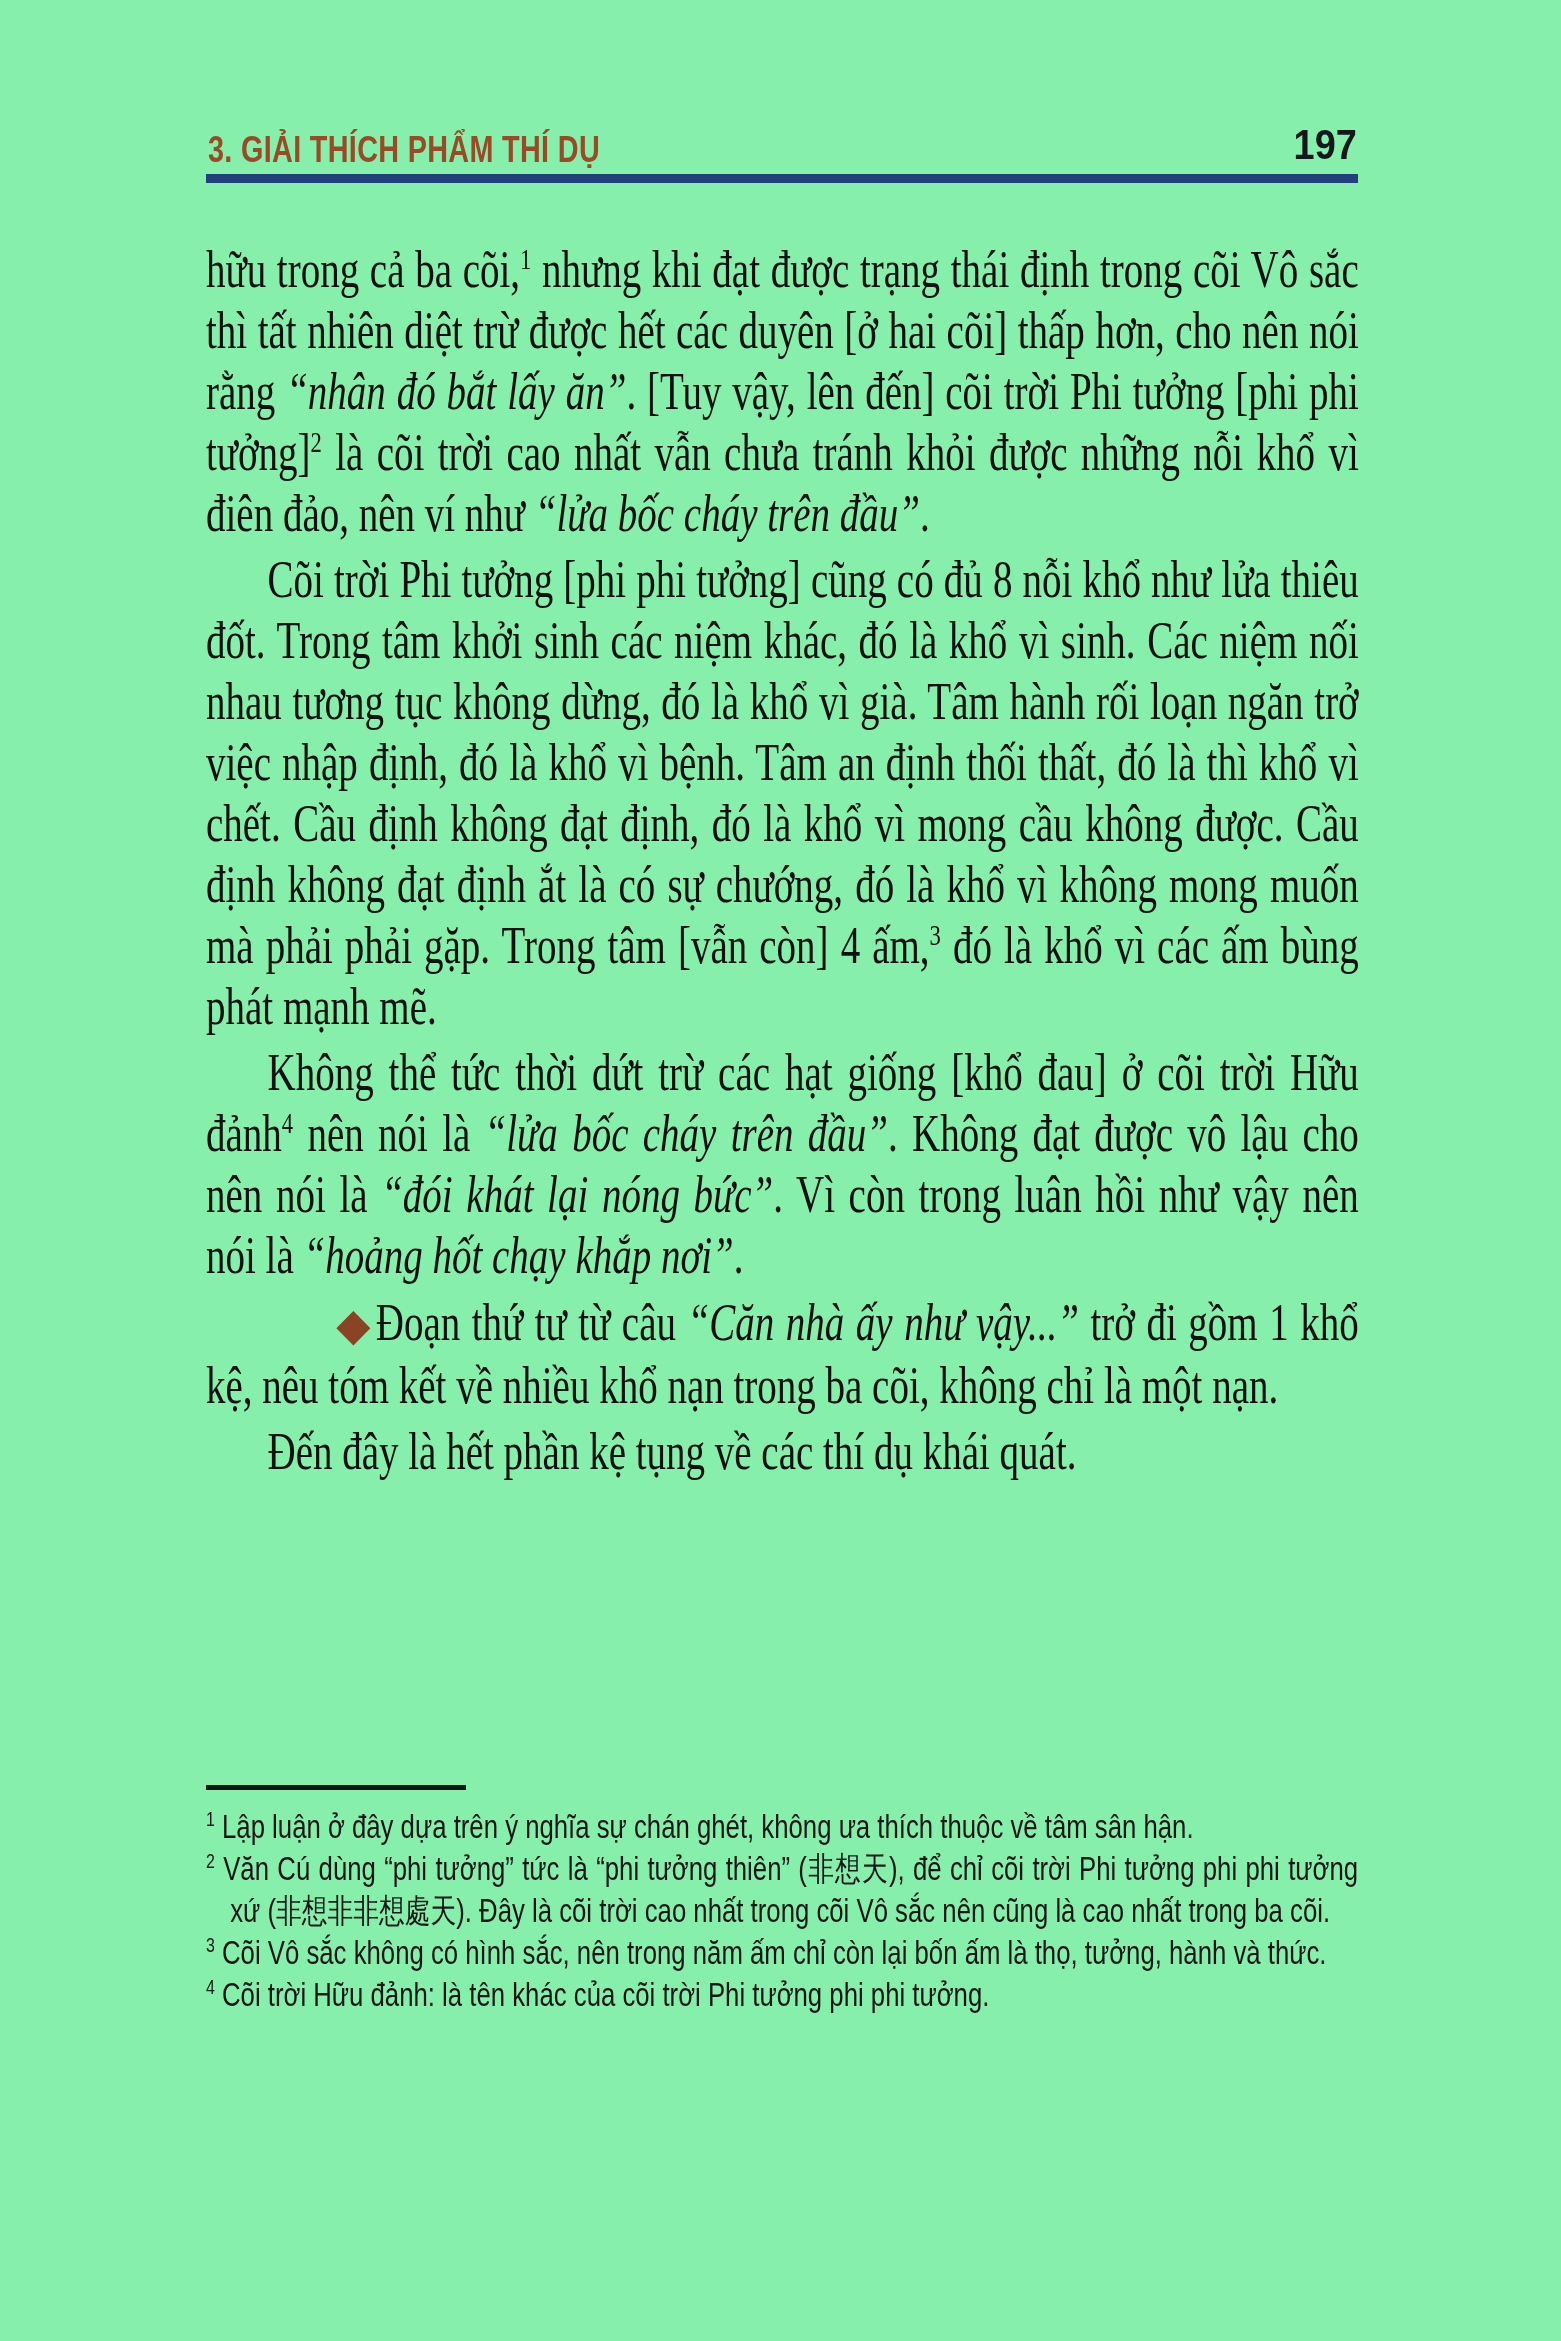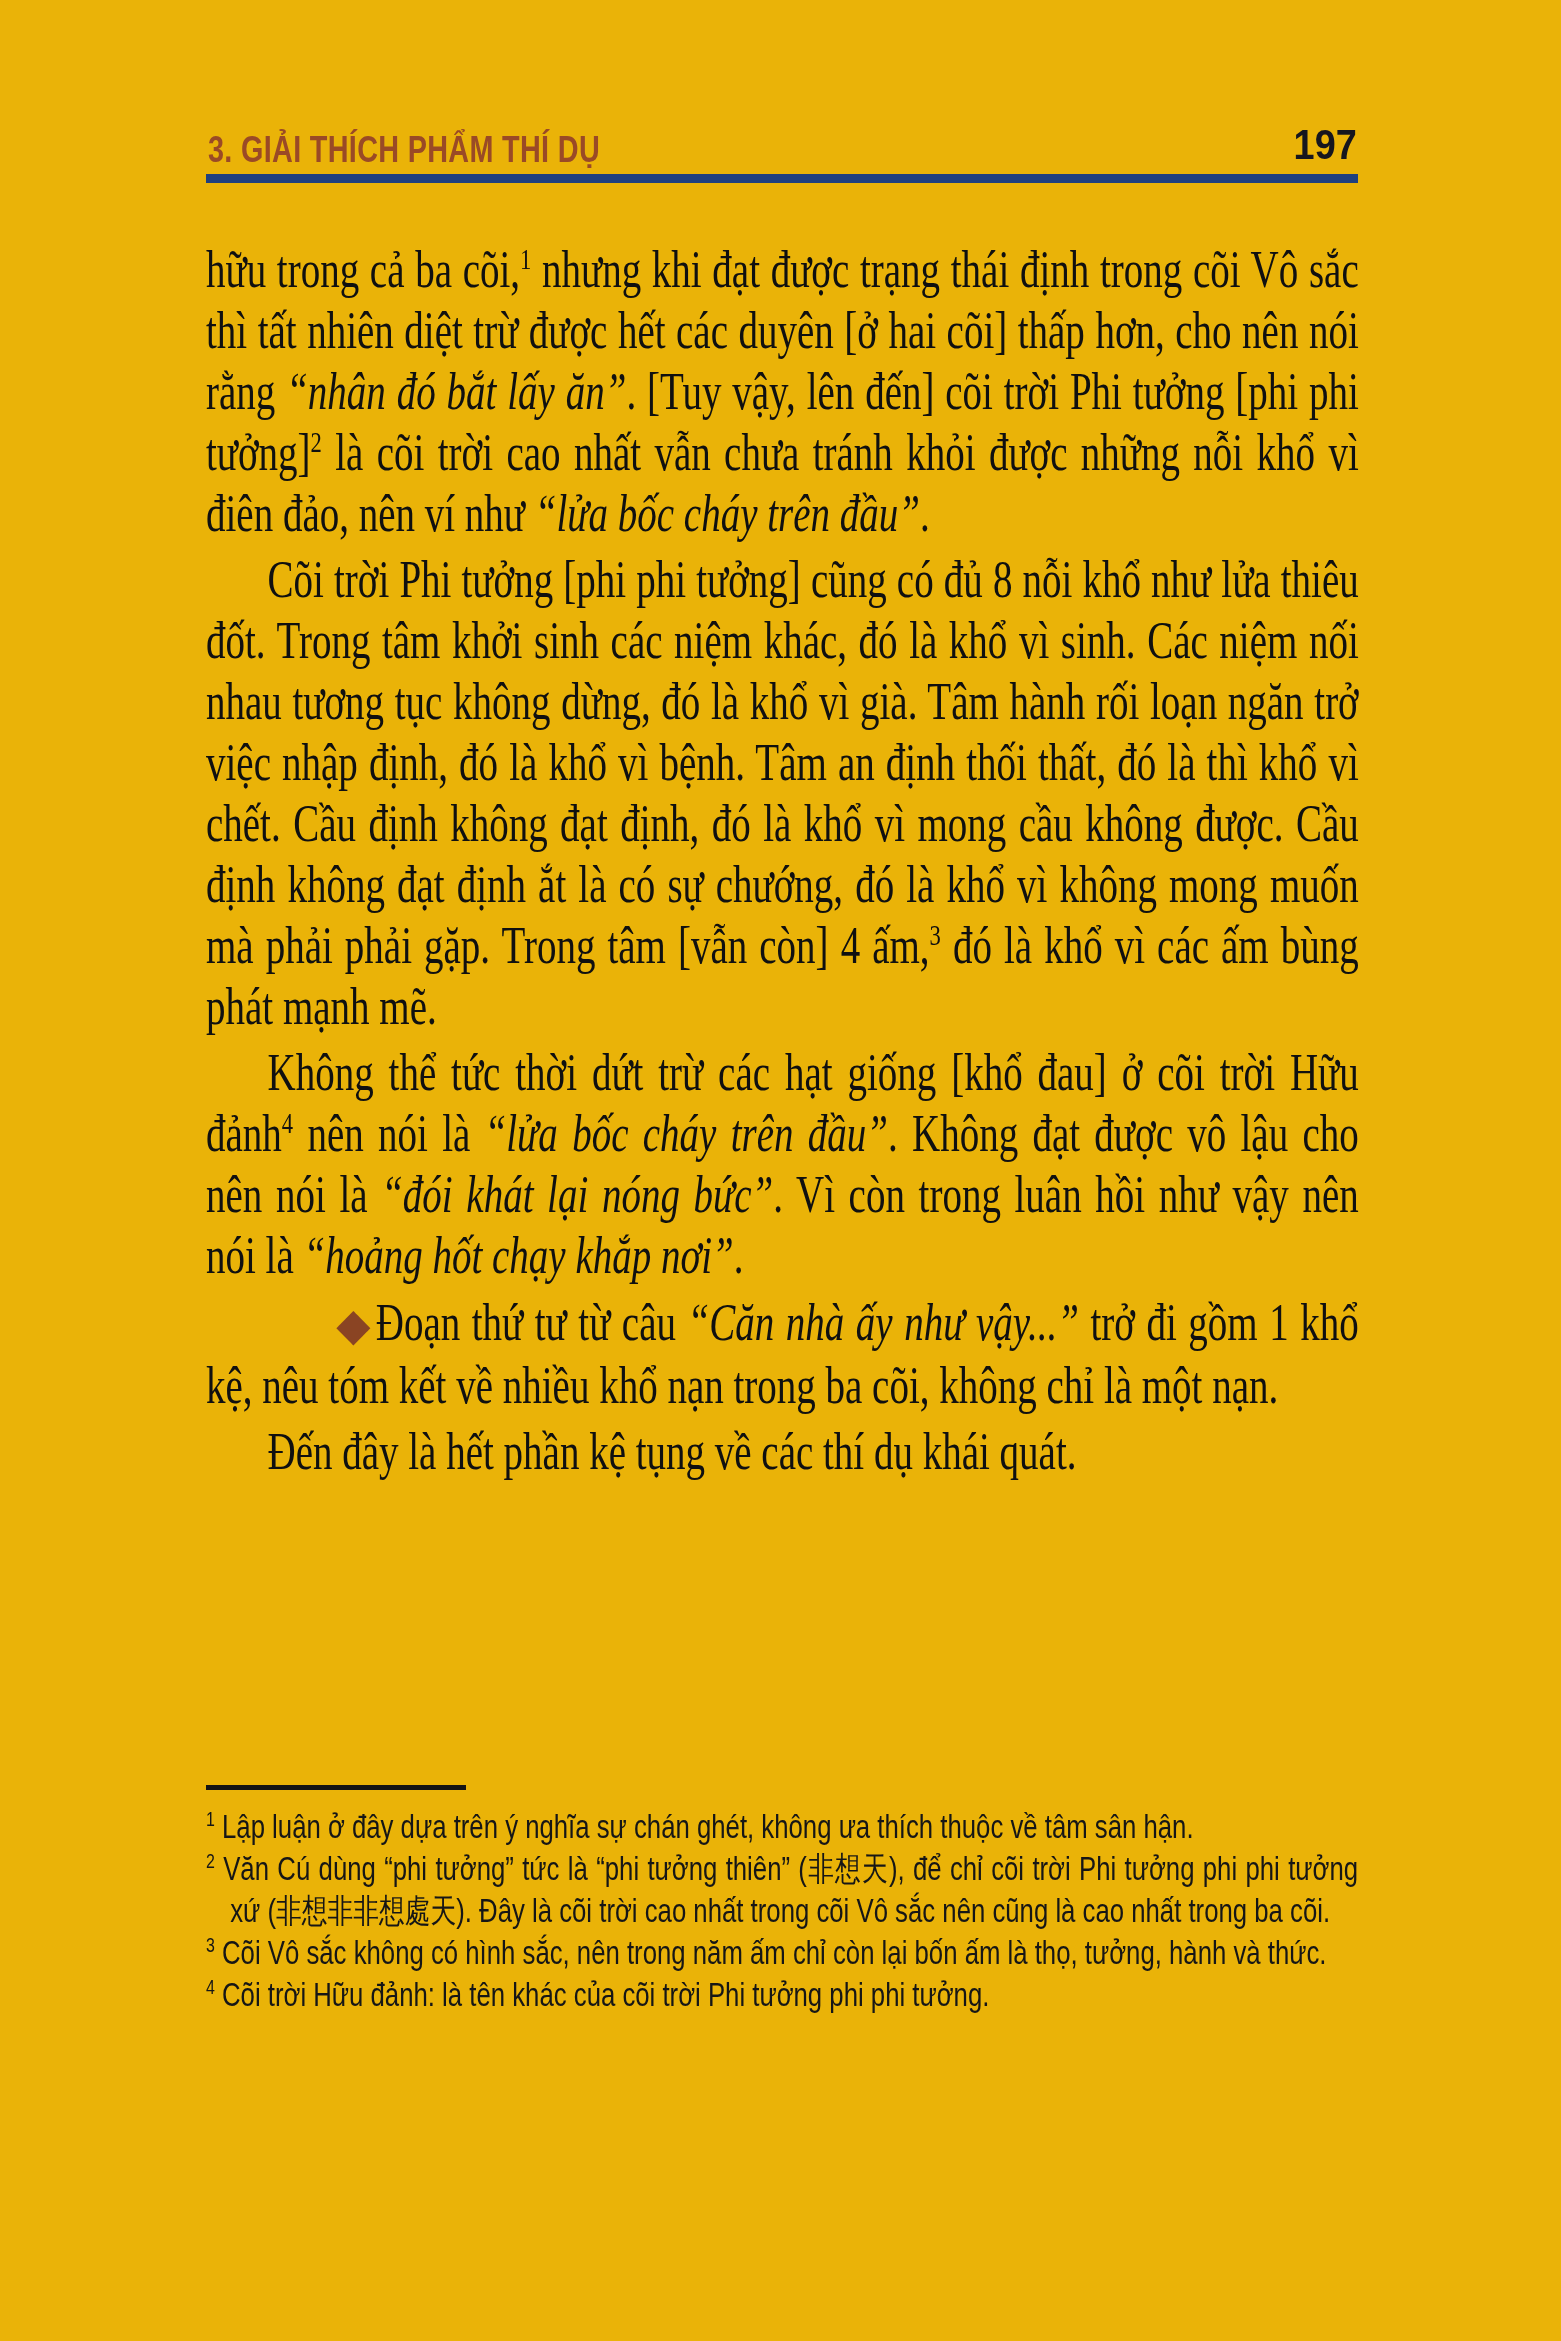--- a/index.html
+++ b/index.html
@@ -1,19 +1,19 @@
 <!DOCTYPE html>
 <html style="--title-color: #9a4a26; --rule-color: #20407e; --text-color: #101010; --bullet-color: #8a4423; --page-number-color: #16161e; --separator-color: #141414; --footnote-text-color: #161616;font-size:14px"><head>
 <meta charset="utf-8">
 <style>
   html, body { margin: 0; padding: 0; background: #ffffff; }
   .page {
     position: relative;
     width: 1561px; height: 2342px;
-    background: #eab308;
+    background: #86efac;
     overflow: hidden;
   }
   .header-title {
     position: absolute; left: 208px; top: 132px;
     font-family: "Liberation Sans", sans-serif;
     font-weight: 700; font-size: 36px; line-height: 1;
     letter-spacing: 0.4px; white-space: nowrap;
     color: var(--title-color, #9a4a26);
     transform: scaleX(0.80); transform-origin: 0 0;
   }

